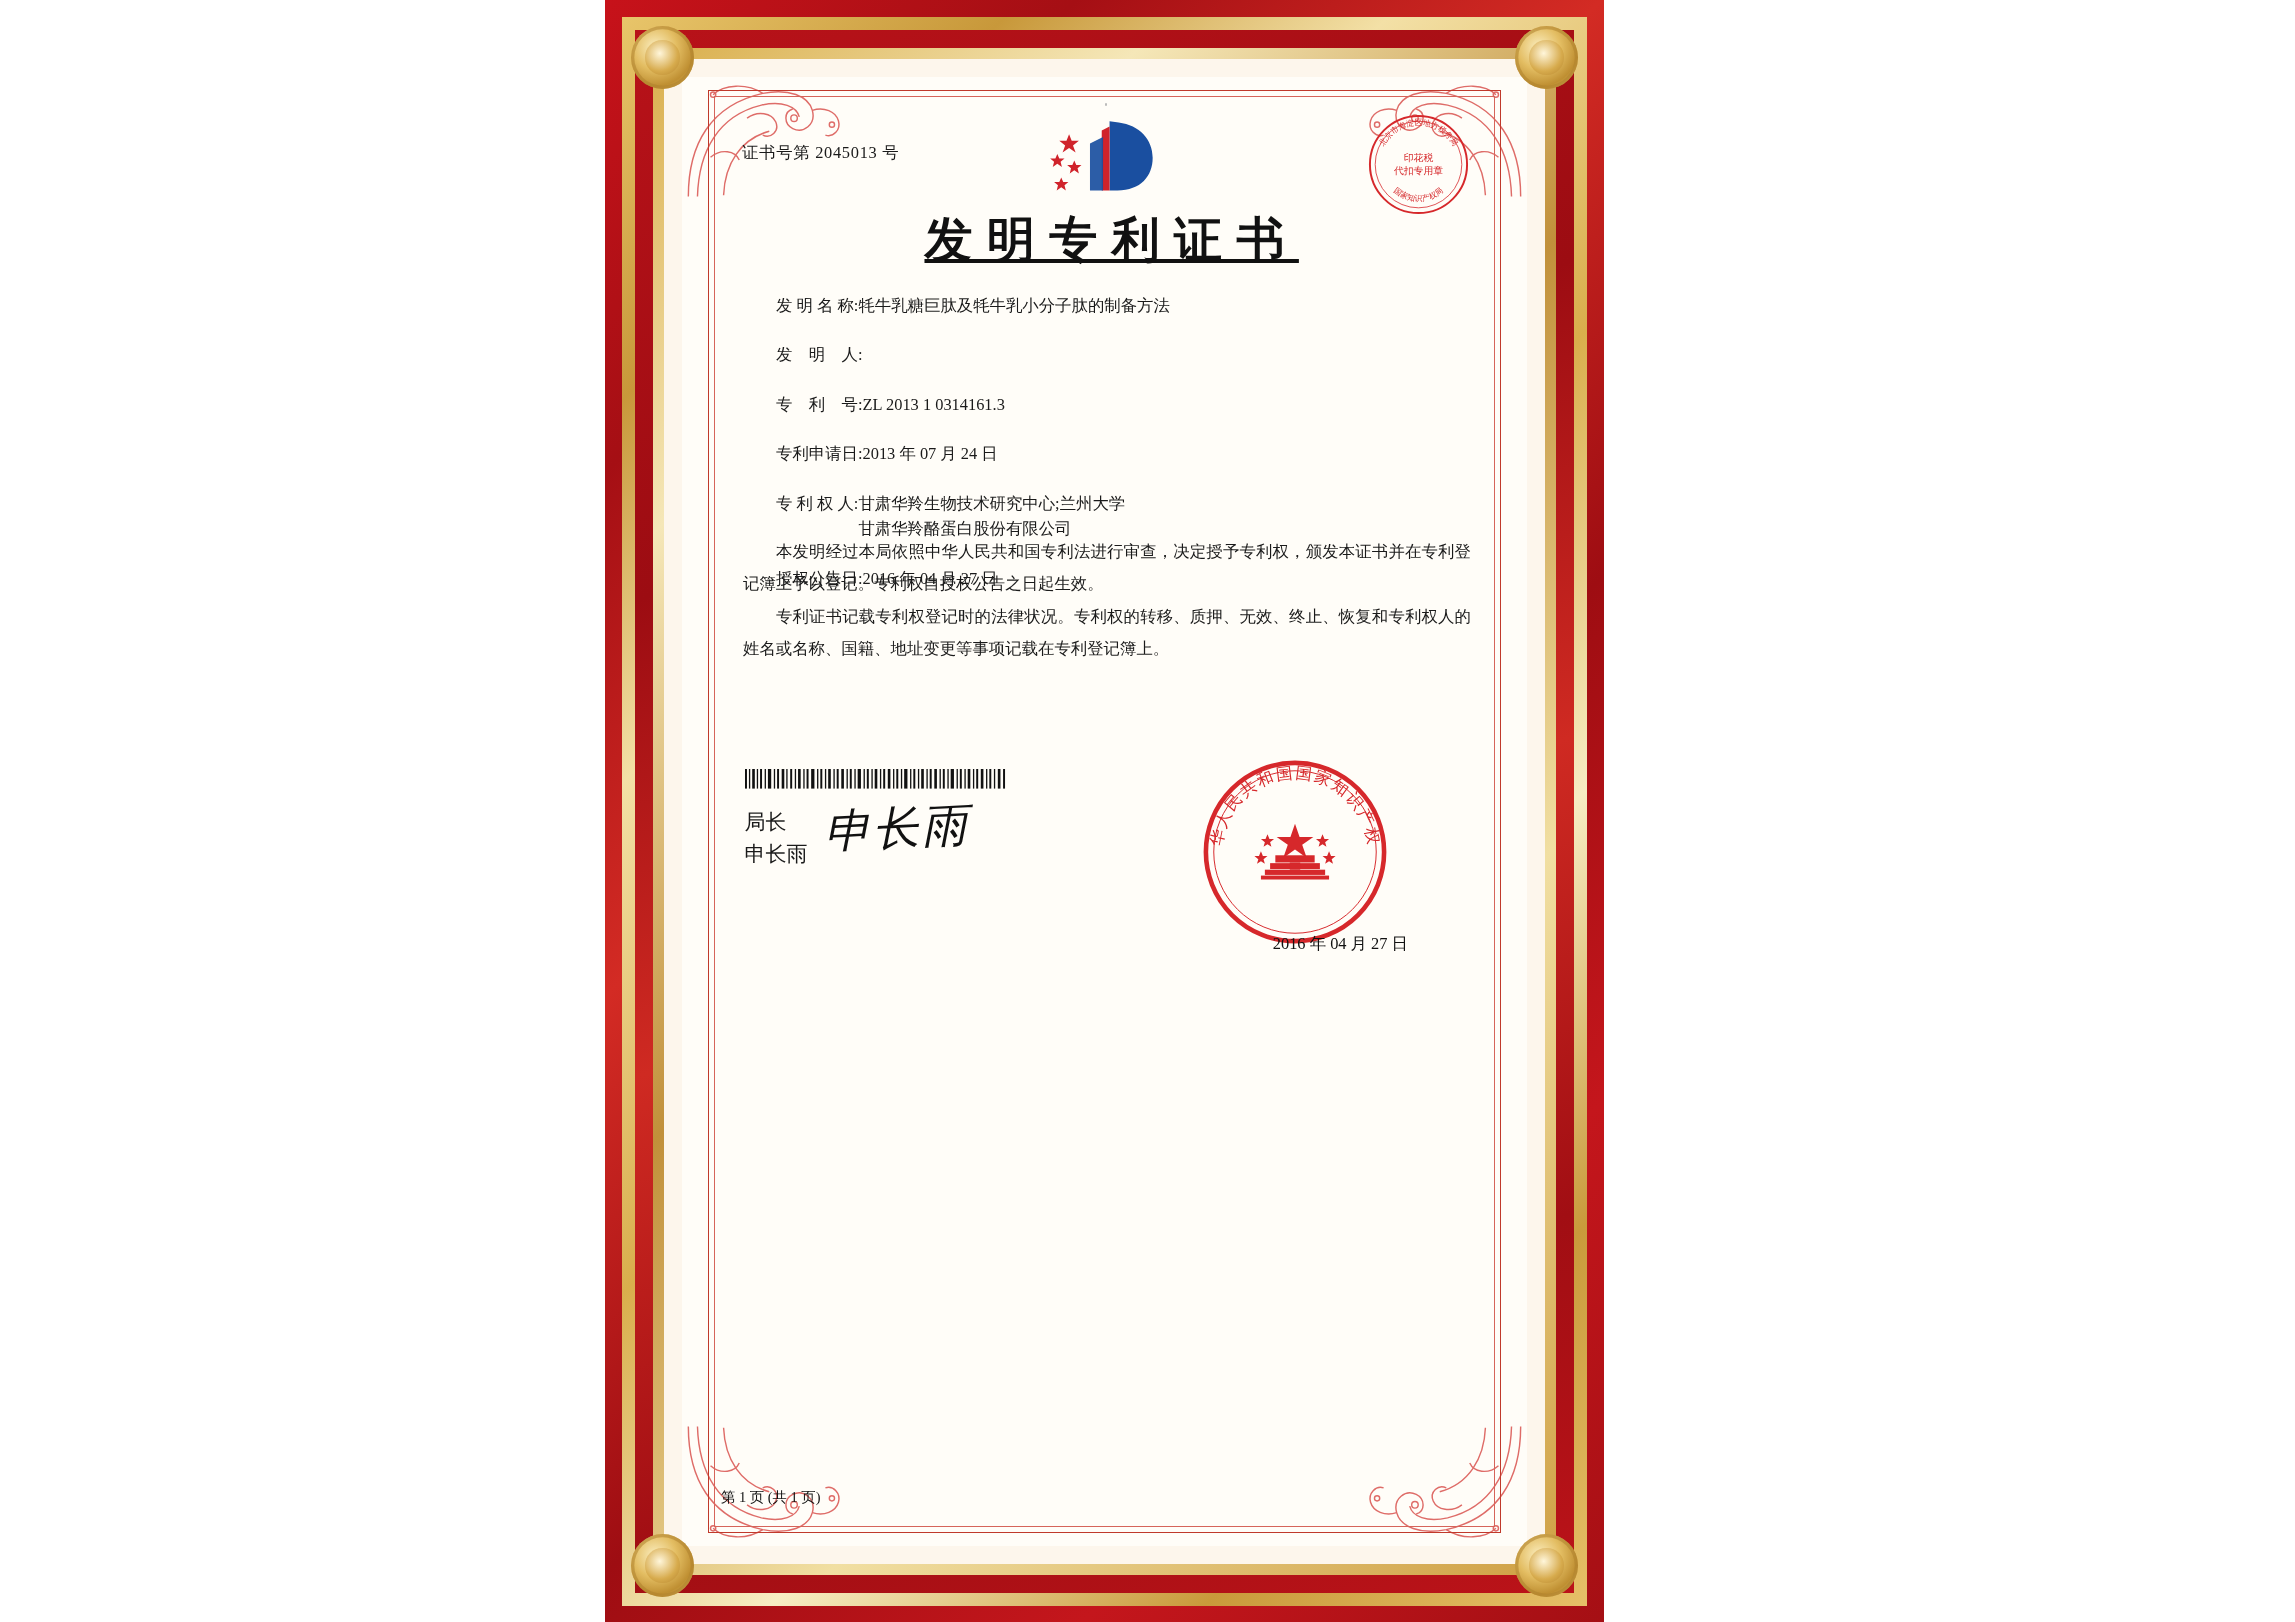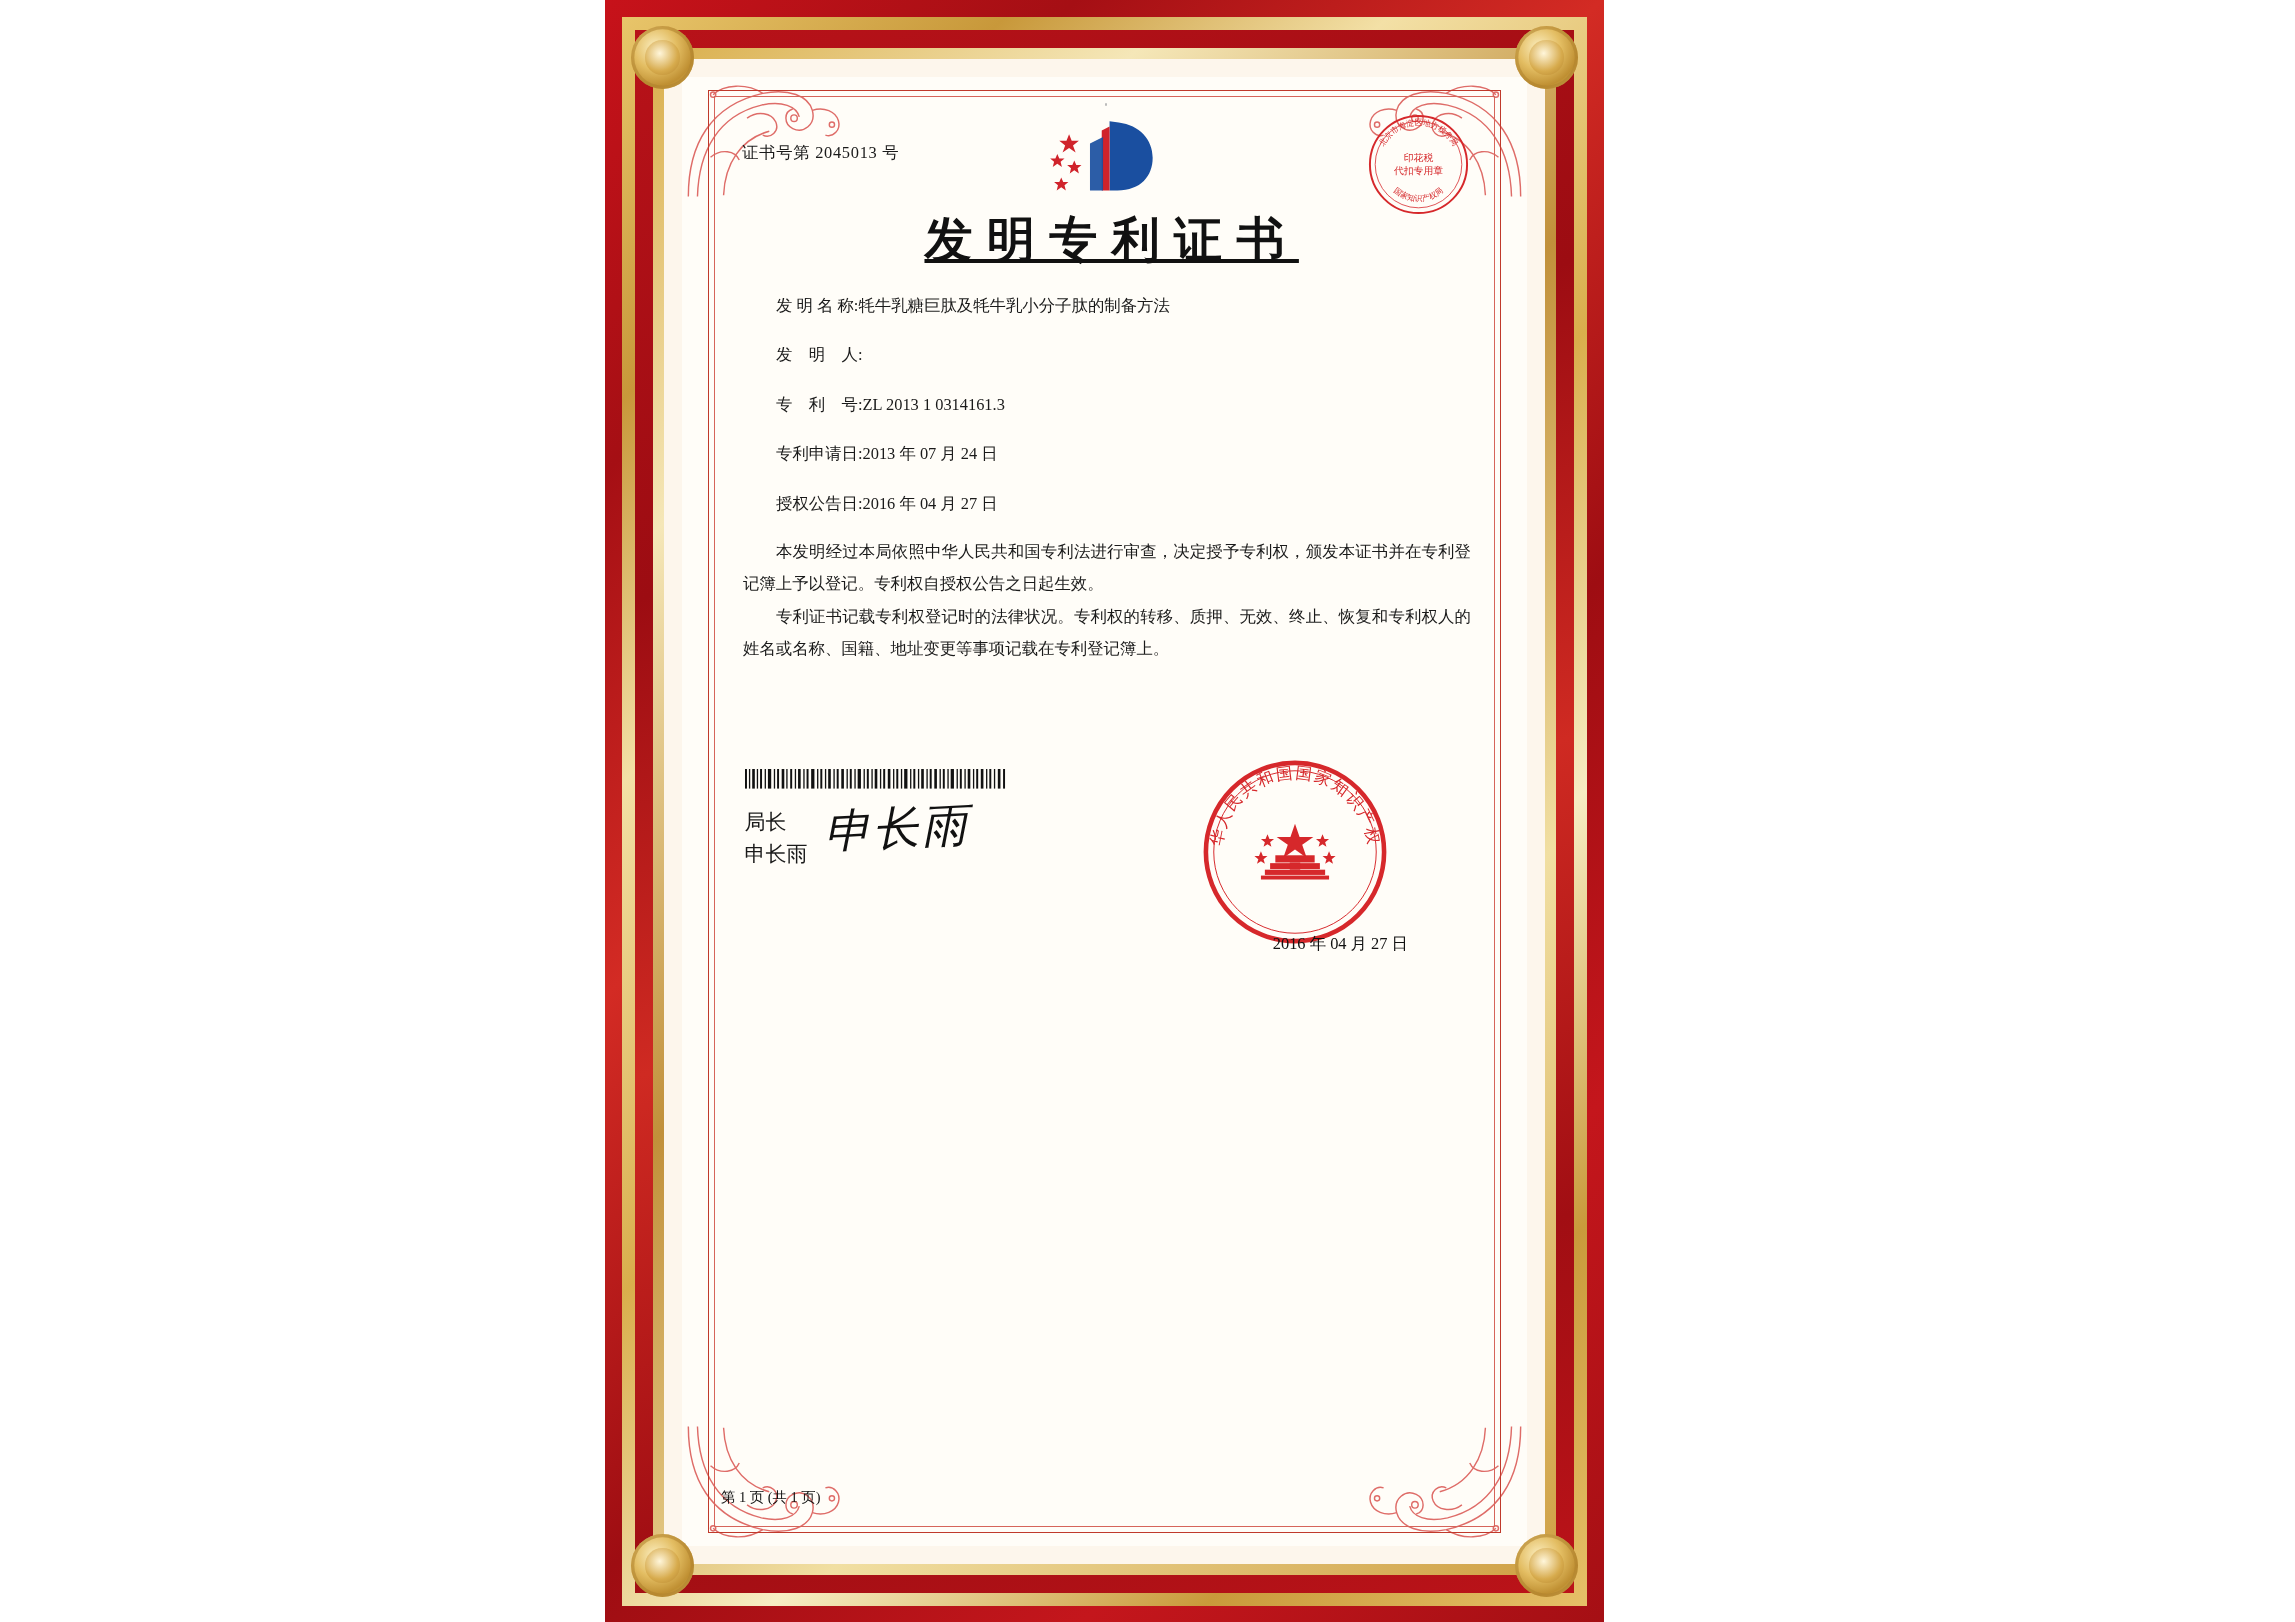--- a/index.html
+++ b/index.html
@@ -389,20 +389,27 @@
       <div class="field-row">
         <div class="field-label">专　利　号:</div>
         <div class="field-value">ZL 2013 1 0314161.3</div>
       </div>
 
       <div class="field-row">
         <div class="field-label">专利申请日:</div>
         <div class="field-value">2013 年 07 月 24 日</div>
       </div>
 
+      <div class="field-row">
+        <div class="field-label">专 利 权 人:</div>
+        <div class="field-value">
+          <span>甘肃华羚生物技术研究中心;兰州大学</span>
+          <span class="sub">甘肃华羚酪蛋白股份有限公司</span>
+        </div>
+      </div>
 
       <div class="field-row">
         <div class="field-label">授权公告日:</div>
         <div class="field-value">2016 年 04 月 27 日</div>
       </div>
 
     </div>
 
     <div class="paragraphs">
       <p>本发明经过本局依照中华人民共和国专利法进行审查，决定授予专利权，颁发本证书并在专利登记簿上予以登记。专利权自授权公告之日起生效。</p>

